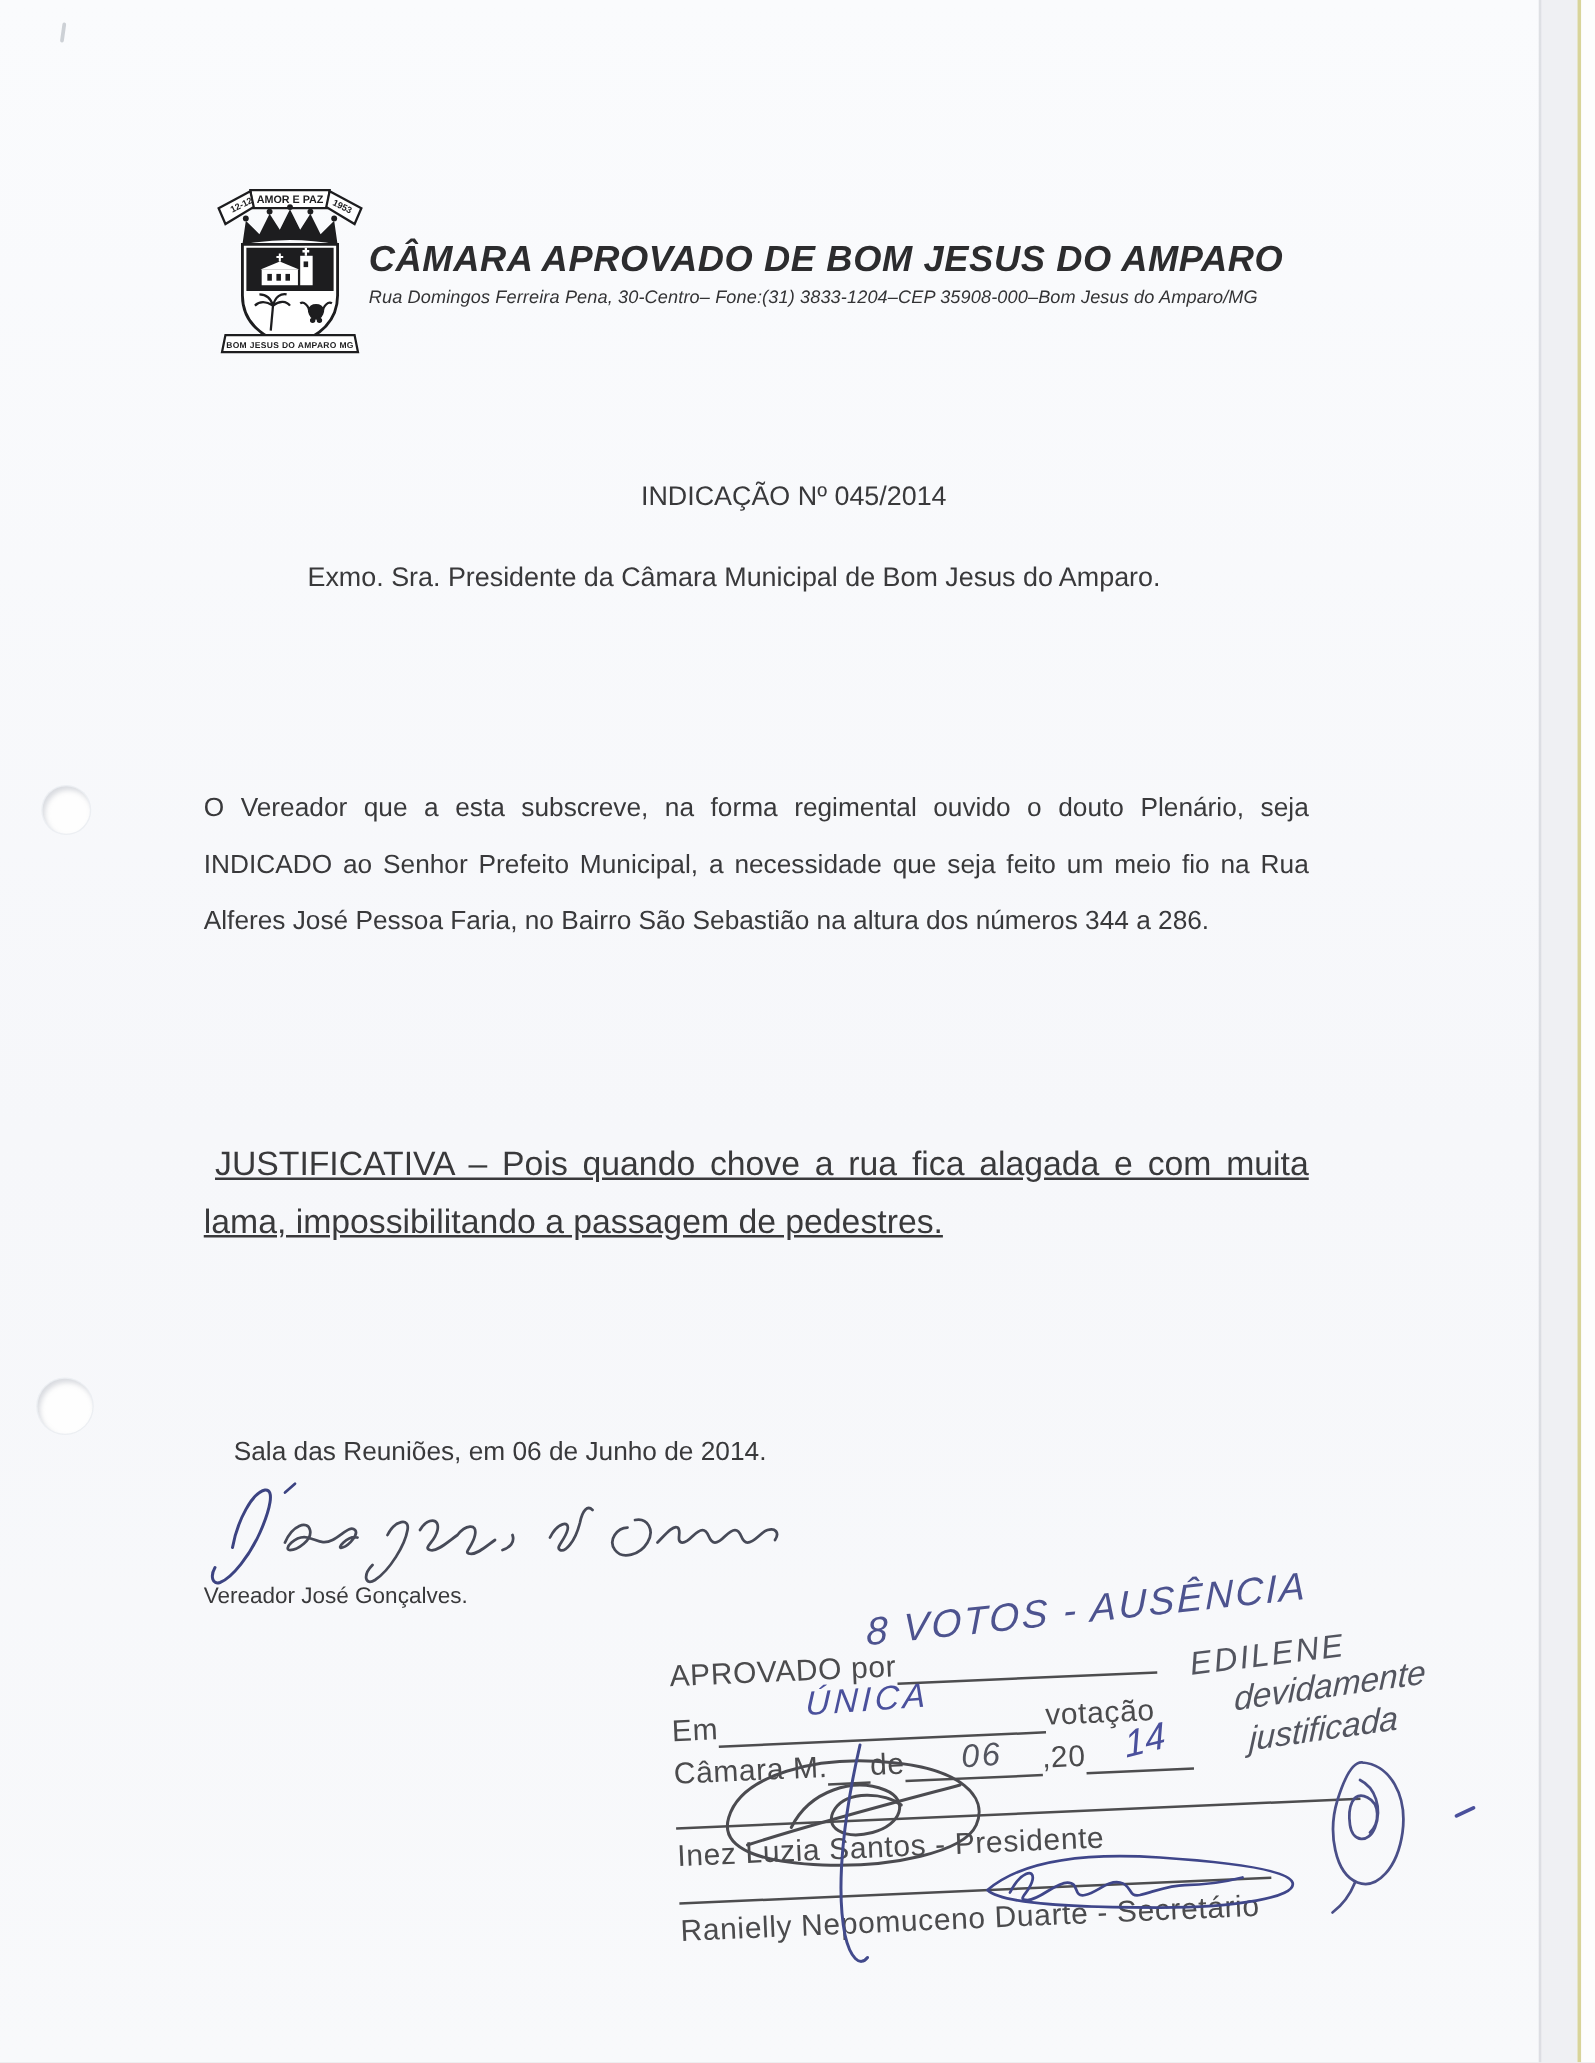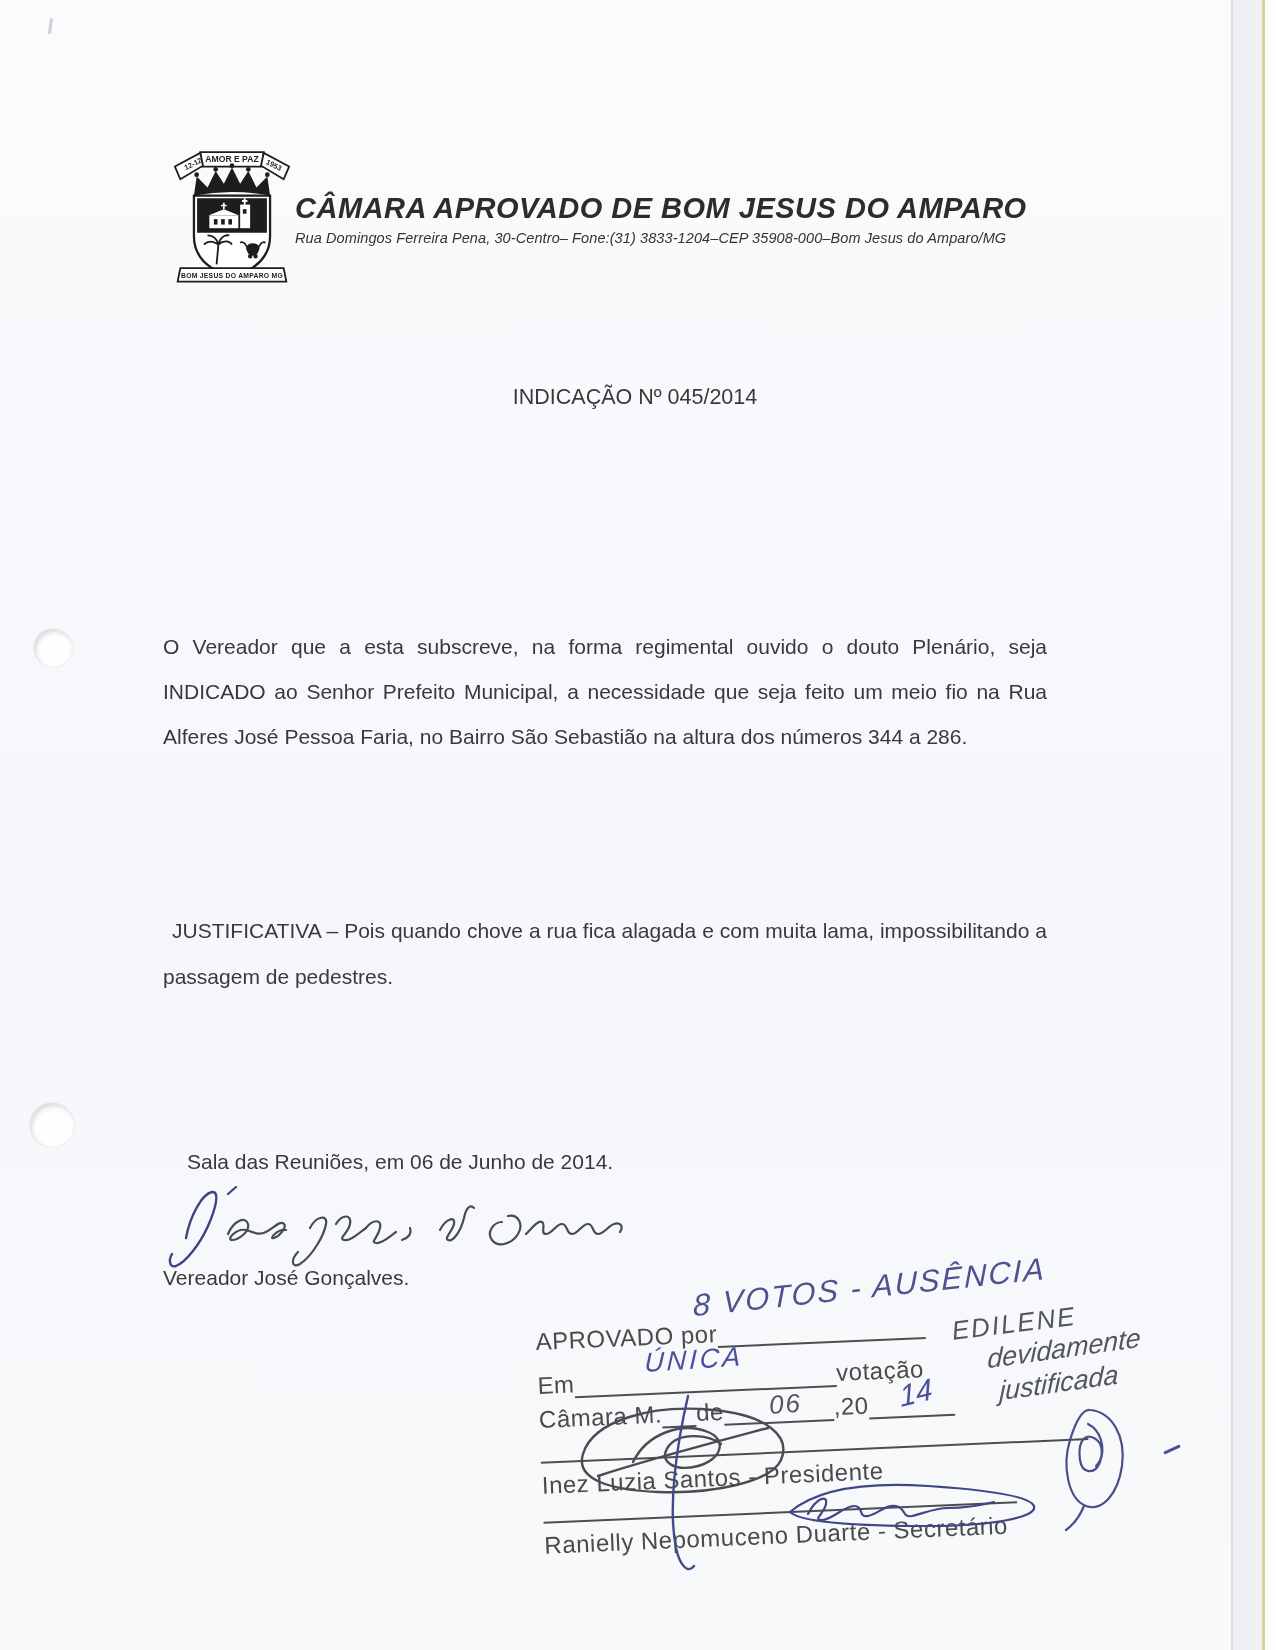--- a/index.html
+++ b/index.html
@@ -31,25 +31,25 @@
   .org-addr{left:295px;top:230px;width:695px;font-size:14.5px;font-weight:normal;font-style:italic;
             color:#333335;white-space:nowrap;letter-spacing:.1px;}
   .org-row{left:295px;top:250px;width:692px;display:flex;justify-content:space-between;
            font-size:15.5px;font-style:italic;color:#343436;}
 
   
   .doc-title{left:160px;top:385px;width:950px;text-align:center;font-size:21.5px;color:#39393b;}
   .salutation{left:246px;top:450px;font-size:21.5px;color:#39393b;}
   .body-par{left:163px;top:624px;width:884px;font-size:21px;line-height:45px;
             text-align:justify;color:#39393b;}
-  .just-par{left:163px;top:908px;width:884px;font-size:21px;line-height:46px;
-            text-align:justify;color:#39393b;text-indent:9px;}
+  .just-par{left:163px;top:908px;width:884px;font-size:27px;line-height:46px;
+            text-align:justify;color:#39393b;text-indent:9px;text-decoration:underline;}
   .date-line{left:163px;top:1150px;font-size:21px;color:#39393b;margin-left:24px;}
   .sig-main{left:150px;top:1178px;}
-  .author-line{left:163px;top:1266px;font-size:21px;color:#39393b;text-align:center;}
+  .author-line{left:163px;top:1266px;font-size:18px;color:#39393b;text-align:center;}
 
   
   .stamp{left:535px;top:1328px;width:560px;transform:rotate(-2.5deg);transform-origin:0 0;
          color:#4b4b4d;font-size:24px;letter-spacing:.5px;}
   .stamp .row{display:flex;align-items:flex-end;white-space:nowrap;}
   .stamp .ln{border-bottom:2.5px solid #4d4d4f;height:24px;display:inline-block;}
   .stamp .lbl{padding-bottom:0px;}
   .r1{margin-top:0;}
   .r2{margin-top:16px;}
   .r3{margin-top:6px;}
@@ -133,20 +133,21 @@
     </g>
 
     <path d="M18,138 L132,138 L135,153 L15,153 Z" fill="#fff" stroke="#1d1d1f" stroke-width="2"></path>
     <text x="75" y="149" font-size="7.5" font-weight="bold" fill="#1d1d1f" text-anchor="middle" letter-spacing=".3">BOM JESUS DO AMPARO MG</text>
   </svg>
 
   <div class="abs org-name">CÂMARA APROVADO DE BOM JESUS DO AMPARO</div>
   <div class="abs org-addr">Rua Domingos Ferreira Pena, 30-Centro– Fone:(31) 3833-1204–CEP 35908-000–Bom Jesus do Amparo/MG</div>
 
   <div class="abs doc-title">INDICAÇÃO Nº 045/2014</div>
+  <div class="abs salutation">Exmo. Sra. Presidente da Câmara Municipal de Bom Jesus do Amparo.</div>
   <div class="abs body-par">O Vereador que a esta subscreve, na forma regimental ouvido o douto Plenário, seja INDICADO ao Senhor Prefeito Municipal, a necessidade que seja feito um meio fio na Rua Alferes José Pessoa Faria, no Bairro São Sebastião na altura dos números 344 a 286.</div>
   <div class="abs just-par">JUSTIFICATIVA – Pois quando chove a rua fica alagada e com muita lama, impossibilitando a passagem de pedestres.</div>
   <div class="abs date-line">Sala das Reuniões, em 06 de Junho de 2014.</div>
 
   <svg class="abs sig-main" width="480" height="95" viewBox="0 0 480 95">
     <g fill="none" stroke-linecap="round" stroke-linejoin="round">
       <path stroke="#3c4382" stroke-width="2.4" d="M36,60 C40,38 52,16 62,14 C70,13 66,30 58,48 C50,66 36,84 26,88 C20,90 18,83 22,76"></path>
       <path stroke="#3c4382" stroke-width="2.2" d="M78,16 L86,9"></path>
       <path stroke="#474a58" stroke-width="2.2" d="M78,56 C84,42 96,38 98,46 C100,54 88,62 82,62 C76,62 86,50 96,52 C104,54 108,58 116,54 C124,50 130,42 134,46 C137,49 130,58 124,60 C118,62 128,50 136,52"></path>
       <path stroke="#474a58" stroke-width="2.2" d="M160,50 C166,38 178,36 176,46 C174,58 162,78 150,86 C142,91 140,82 148,74 M186,46 C192,36 202,36 200,46 C198,56 188,60 194,62 C200,64 210,54 216,50 C222,42 232,40 230,50 C228,60 220,64 226,65 C232,66 240,58 246,54 M252,62 C258,60 262,56 260,50"></path>

